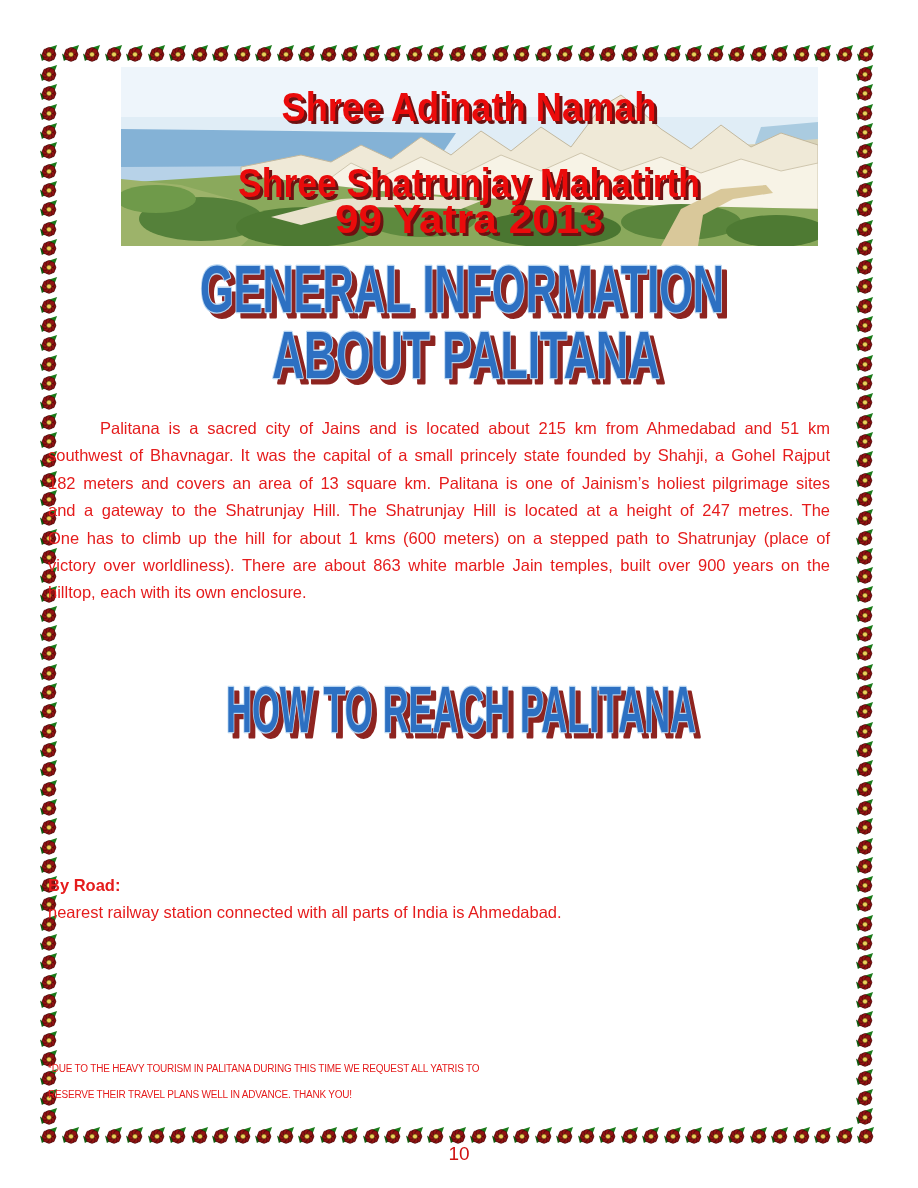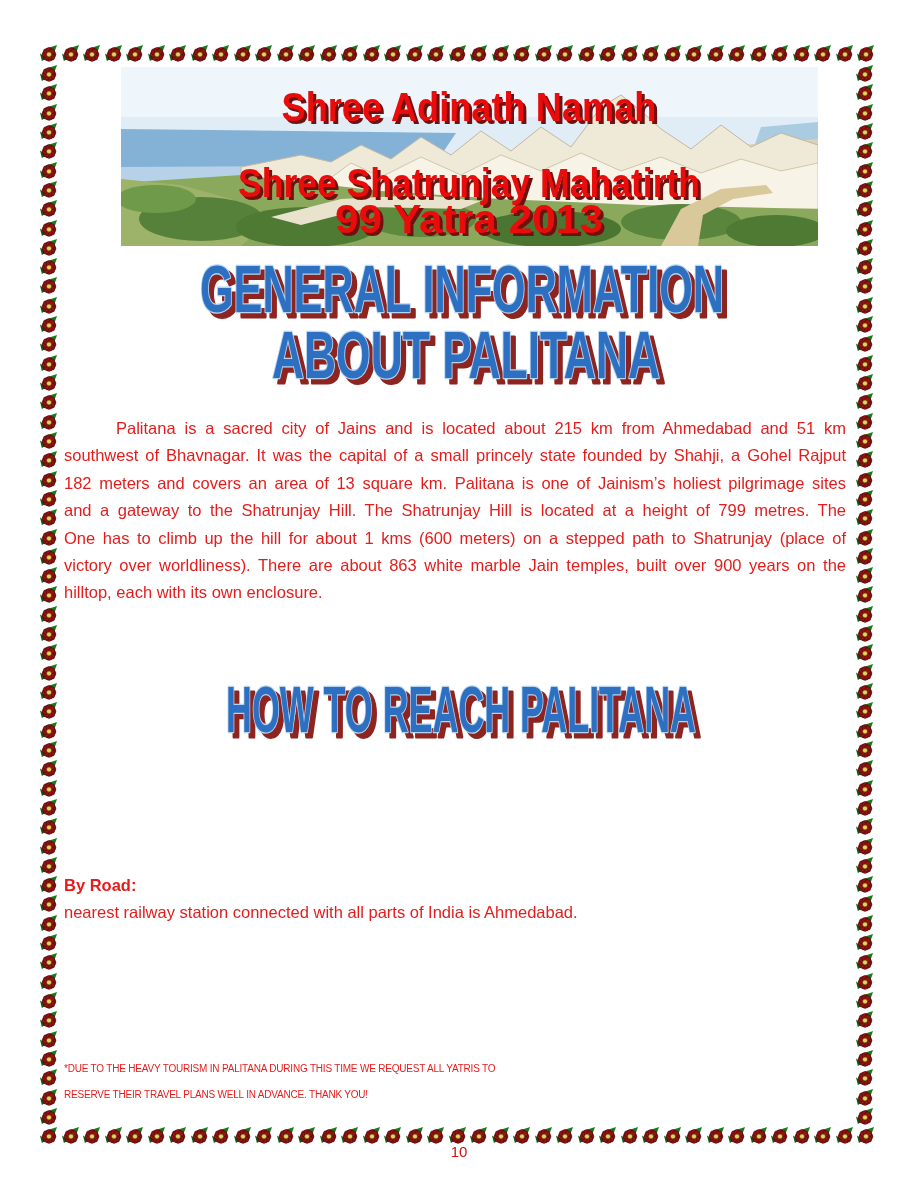--- a/index.html
+++ b/index.html
@@ -20,30 +20,30 @@
 
   
   text{font-family:"Liberation Sans",sans-serif;font-weight:700;}
   .banner-shadow{fill:var(--banner-shadow);}
   .banner-main{fill:var(--banner-red);}
   .wa-shadow{fill:var(--wordart-shadow);stroke:var(--wordart-shadow);stroke-width:3px;stroke-linejoin:round;}
   .wa-main{fill:var(--wordart-blue);stroke:var(--wordart-outline);stroke-width:2.6px;paint-order:stroke;stroke-linejoin:round;}
   .wordart{position:absolute;left:0;}
 
   
-  .flow{position:absolute;left:64px;width:782px;color:var(--body-red);
+  .flow{position:absolute;left:48px;width:782px;color:var(--body-red);
         font-size:16.5px;line-height:27.4px;}
   .tline{min-height:27.4px;white-space:nowrap;}
   .tline.just{text-align:justify;text-align-last:justify;white-space:normal;}
   .intro .tline:first-child{text-indent:52px;}
   .sec-h{font-weight:700;}
   .notice{font-weight:400;font-size:10px;line-height:26px;letter-spacing:-0.2px;}
   .notice .tline{min-height:26px;}
   .pagenum{position:absolute;left:0;top:1143px;width:918px;text-align:center;
-           color:var(--page-number-red);font-size:15px;}
+           color:var(--page-number-red);font-size:19px;}
 </style>
 </head>
 <body>
 
 <div class="page">
 
   <div class="b-row top">
       <svg width="19" height="19" viewBox="0 0 20 20">
         <polygon points="9,4 18,1 15,9" fill="#1a7a1a"></polygon>
         <polygon points="2,18 0,10 7,15" fill="#0e5c0e"></polygon>
@@ -2720,21 +2720,21 @@
     <text class="wa-shadow" x="467" y="65" font-size="66" text-anchor="middle" textLength="524" lengthAdjust="spacingAndGlyphs">GENERAL INFORMATION</text>
     <text class="wa-main" x="462" y="60" font-size="66" text-anchor="middle" textLength="524" lengthAdjust="spacingAndGlyphs">GENERAL INFORMATION</text>
     <text class="wa-shadow" x="471" y="131" font-size="66" text-anchor="middle" textLength="388" lengthAdjust="spacingAndGlyphs">ABOUT PALITANA</text>
     <text class="wa-main" x="466" y="126" font-size="66" text-anchor="middle" textLength="388" lengthAdjust="spacingAndGlyphs">ABOUT PALITANA</text>
   </svg>
 
   <div class="flow intro" style="top:415px">
       <div class="tline just">Palitana is a sacred city of Jains and is located about 215 km from Ahmedabad and 51 km</div>
       <div class="tline just">southwest of Bhavnagar. It was the capital of a small princely state founded by Shahji, a Gohel Rajput</div>
       <div class="tline just">182 meters and covers an area of 13 square km. Palitana is one of Jainism’s holiest pilgrimage sites</div>
-      <div class="tline just">and a gateway to the Shatrunjay Hill. The Shatrunjay Hill is located at a height of 799 metres. The</div>
+      <div class="tline just">and a gateway to the Shatrunjay Hill. The Shatrunjay Hill is located at a height of 247 metres. The</div>
       <div class="tline just">One has to climb up the hill for about 1 kms (600 meters) on a stepped path to Shatrunjay (place of</div>
       <div class="tline just">victory over worldliness). There are about 863 white marble Jain temples, built over 900 years on the</div>
       <div class="tline">hilltop, each with its own enclosure.</div>
     </div>
 
   <svg class="wordart" style="top:676px" width="918" height="74" viewBox="0 0 918 74">
     <text class="wa-shadow" x="466" y="61" font-size="64" text-anchor="middle" textLength="470" lengthAdjust="spacingAndGlyphs">HOW TO REACH PALITANA</text>
     <text class="wa-main" x="461" y="56" font-size="64" text-anchor="middle" textLength="470" lengthAdjust="spacingAndGlyphs">HOW TO REACH PALITANA</text>
   </svg>
 

